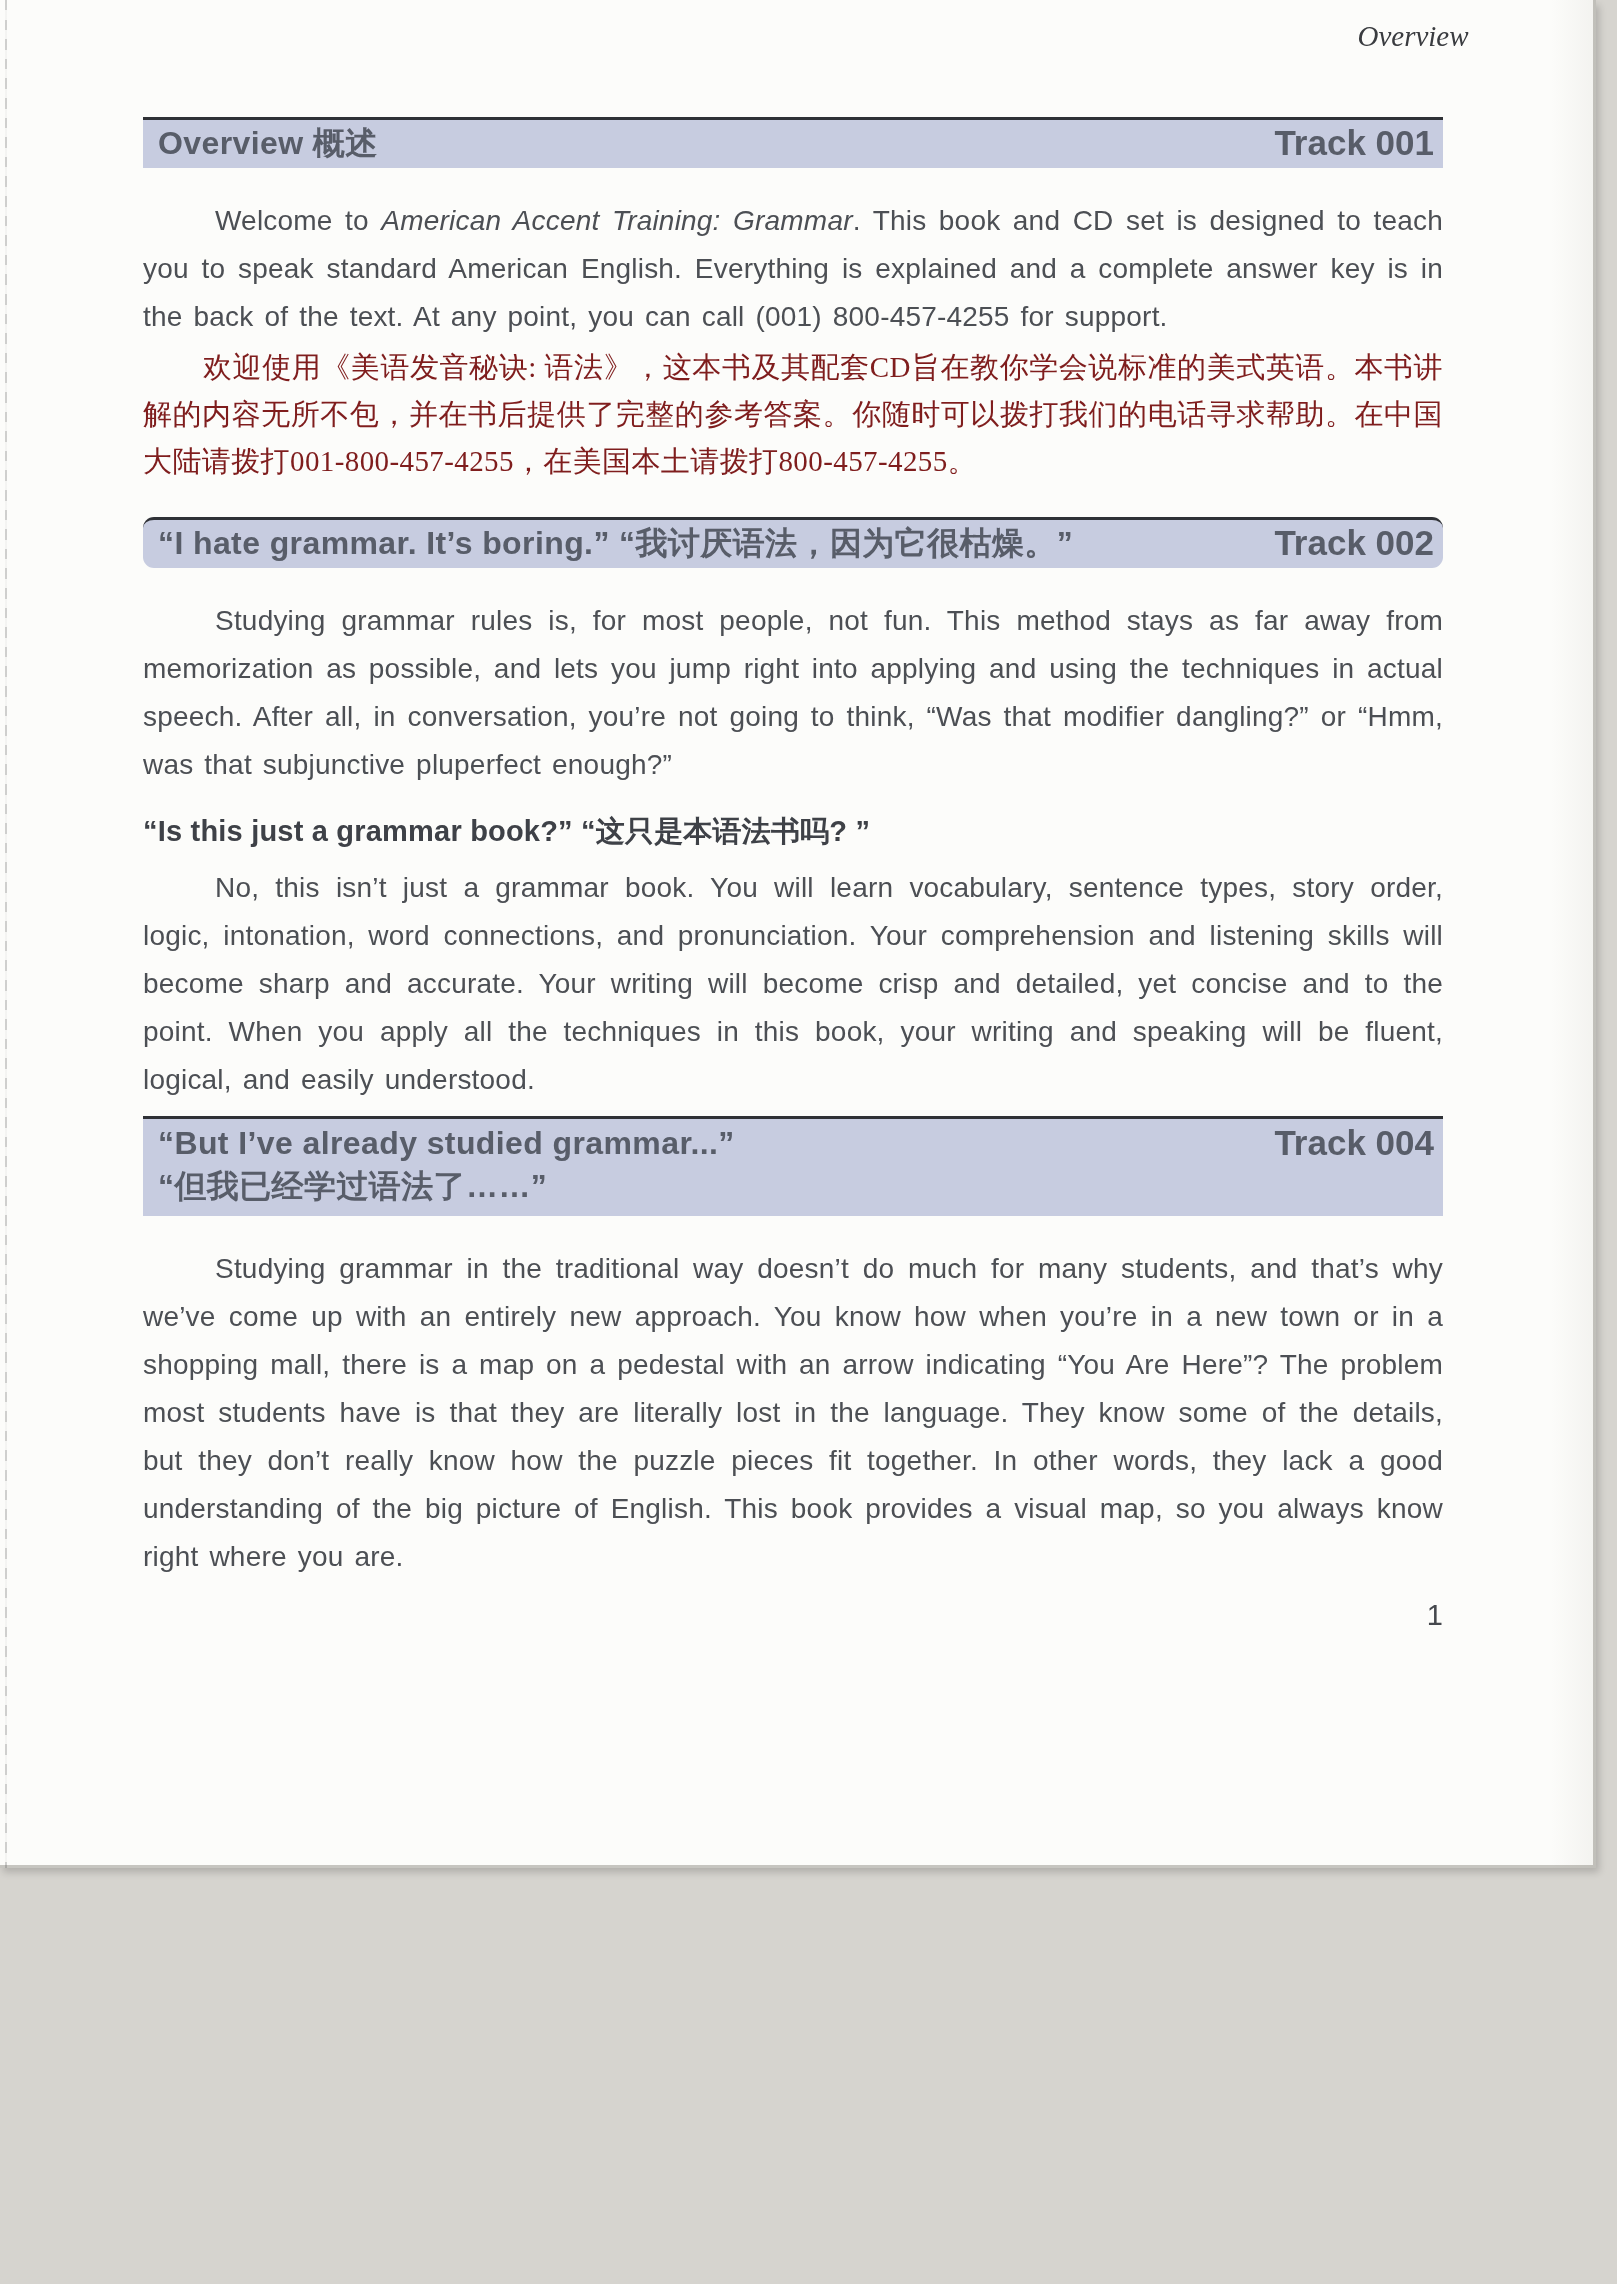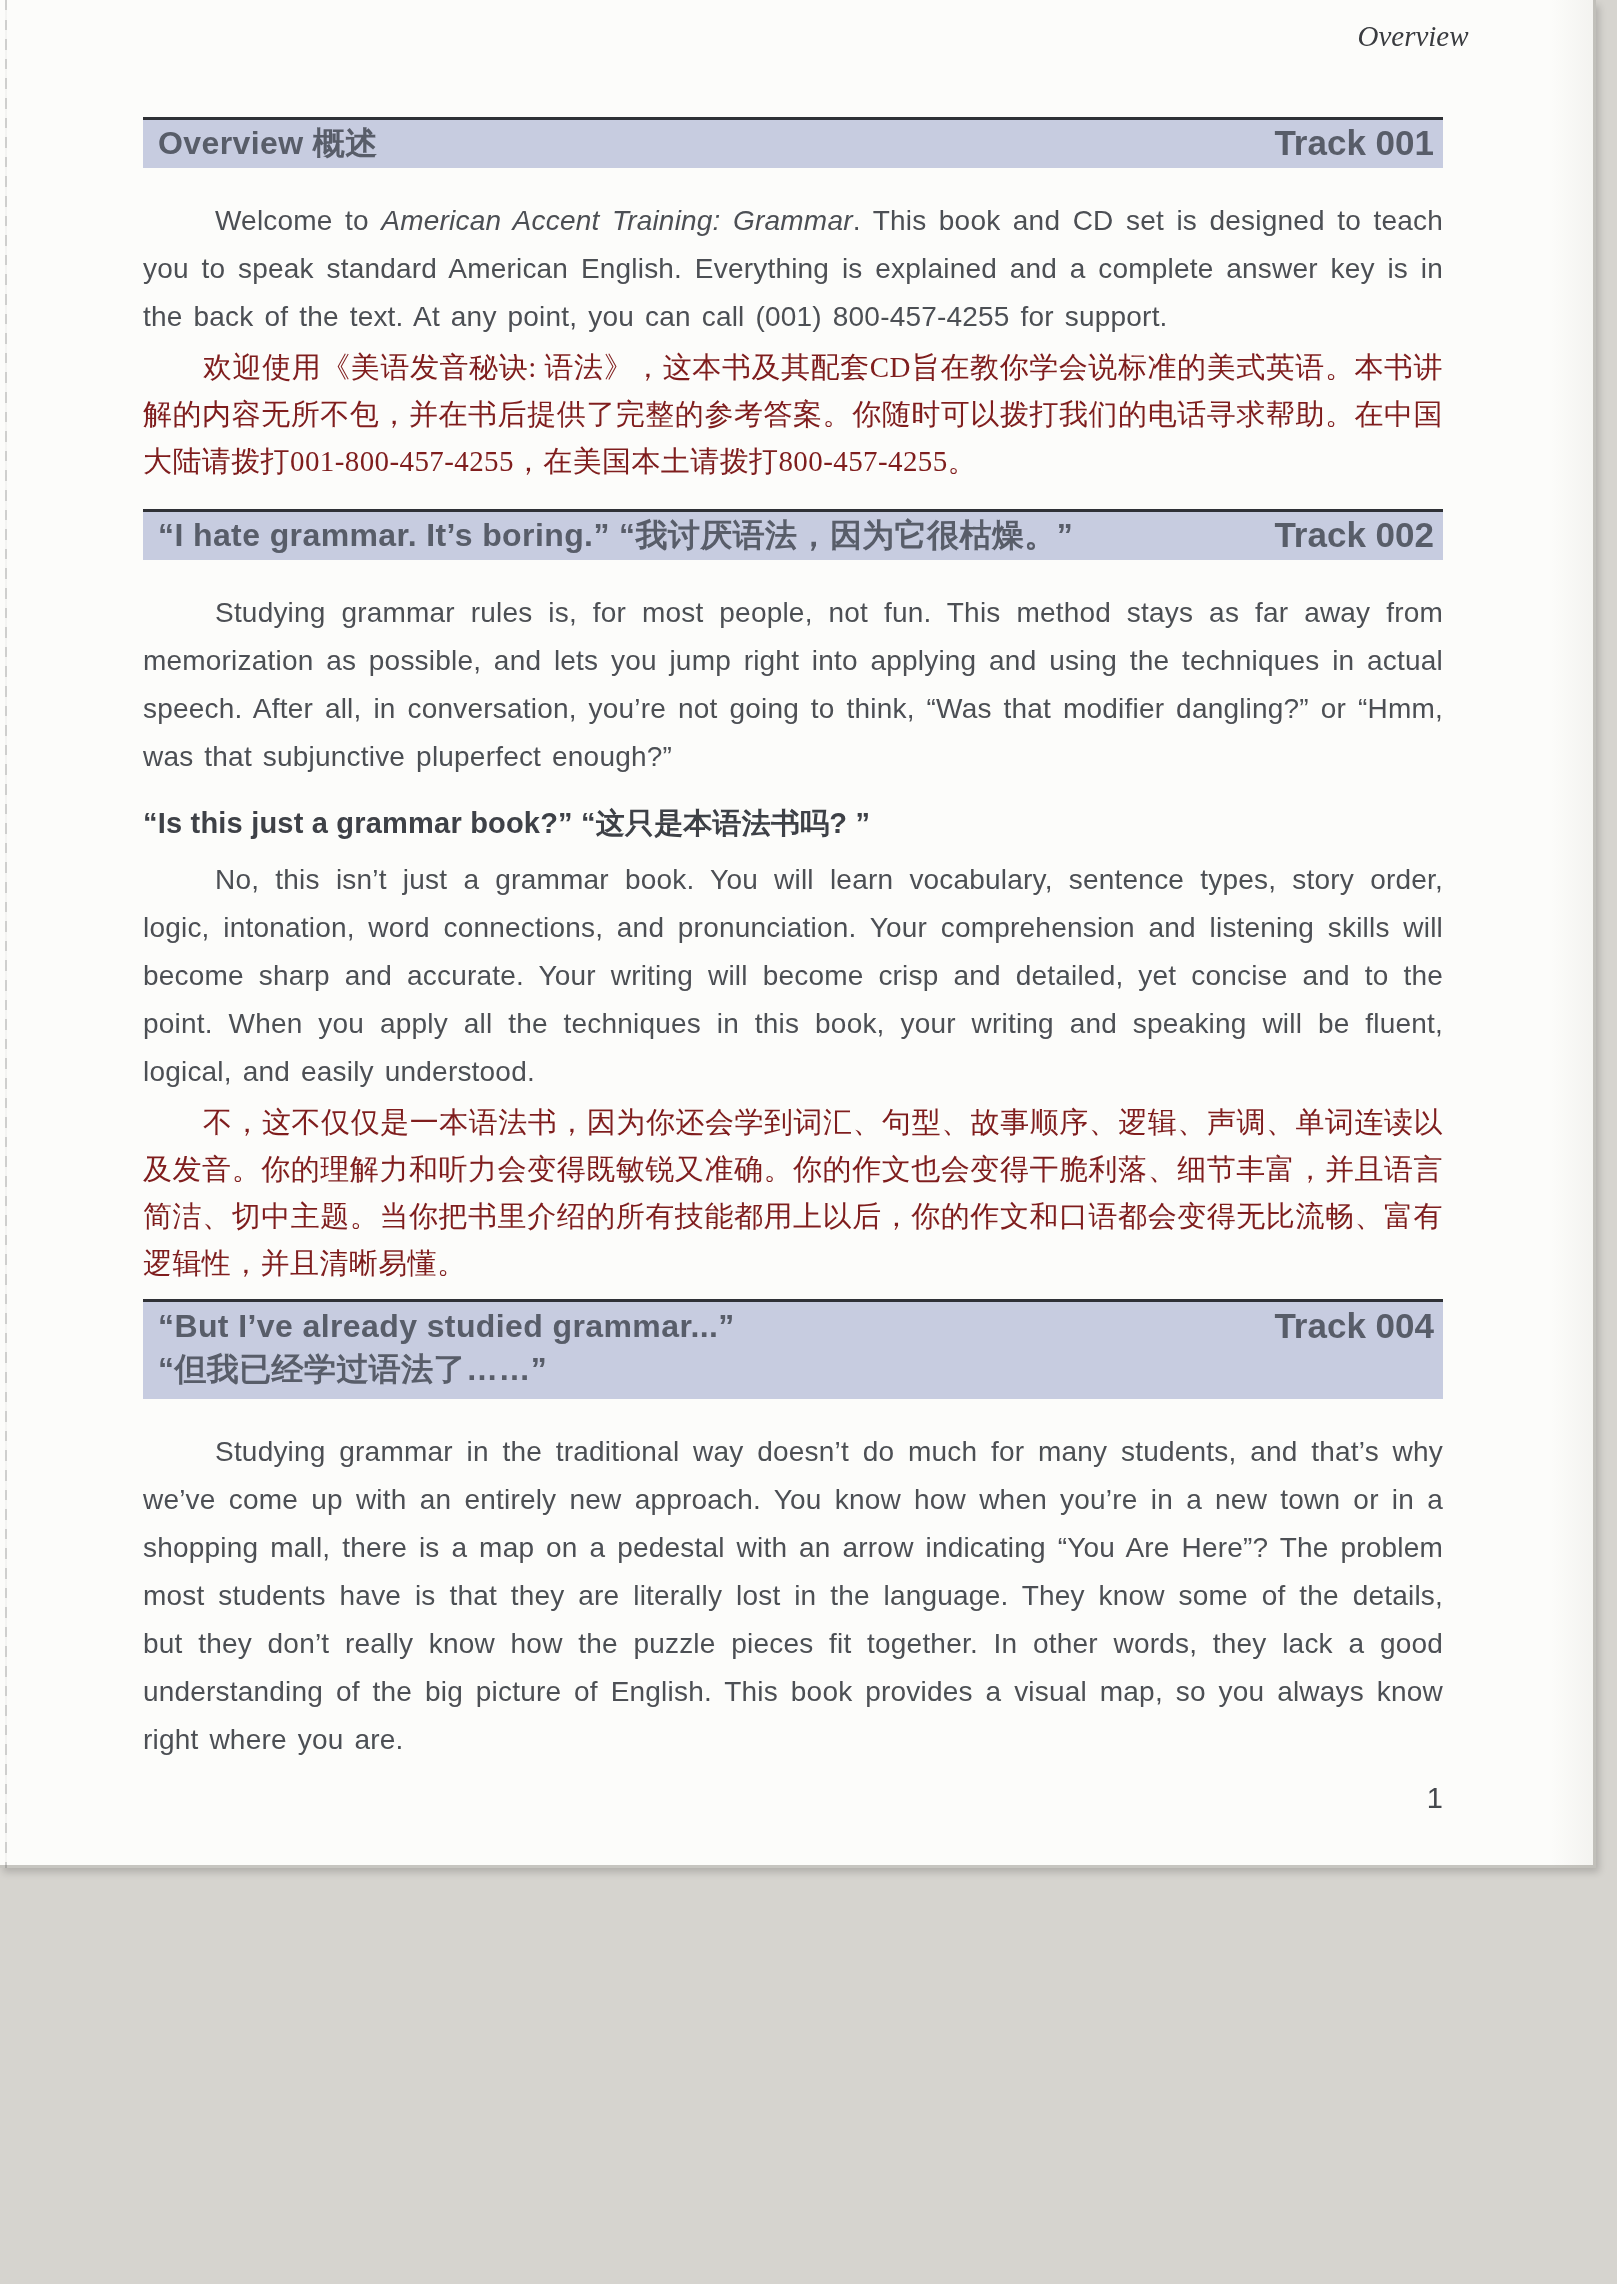--- a/index.html
+++ b/index.html
@@ -69,21 +69,21 @@
     align-items: flex-start;
     background: var(--bar_bg);
     border-top: 3.8px solid var(--bar_border);
     padding: 5.3px 9px 6.8px 15px;
     font-weight: 700;
     color: var(--bar_text);
   }
   .bar .bar-title { font-size: 32px; line-height: 36px; letter-spacing: 0.4px; }
   .bar .bar-track { font-size: 35px; line-height: 36px; white-space: nowrap; }
   .bar-1 { margin-top: 63px; }
-  .bar-2 { margin-top: 24px; }
+  .bar-2 { margin-top: 32px; border-radius: 11px; }
   .bar-3 { margin-top: 12px; align-items: flex-start; padding-bottom: 12px; }
   .bar-lines .bar-title { display: block; }
   .bar-lines .bar-title + .bar-title { margin-top: 7.5px; }
   p.en {
     margin: 29px 0 0;
     font-size: 28px;
     line-height: 48px;
     text-align: justify;
     text-indent: 72px;
     letter-spacing: 0.2px;
@@ -139,21 +139,20 @@
 
     <section>
       <div class="bar bar-2">
         <span class="bar-title">“I hate grammar. It’s boring.” “我讨厌语法，因为它很枯燥。”</span>
         <span class="bar-track">Track 002</span>
       </div>
       <p class="en">Studying grammar rules is, for most people, not fun. This method stays as far away from memorization as possible, and lets you jump right into applying and using the techniques in actual speech. After all, in conversation, you’re not going to think, “Was that modifier dangling?” or “Hmm, was that subjunctive pluperfect enough?”</p>
 
       <div class="subheading">“Is this just a grammar book?” “这只是本语法书吗? ”</div>
       <p class="en tight">No, this isn’t just a grammar book. You will learn vocabulary, sentence types, story order, logic, intonation, word connections, and pronunciation. Your comprehension and listening skills will become sharp and accurate. Your writing will become crisp and detailed, yet concise and to the point. When you apply all the techniques in this book, your writing and speaking will be fluent, logical, and easily understood.</p>
-      <p class="zh">不，这不仅仅是一本语法书，因为你还会学到词汇、句型、故事顺序、逻辑、声调、单词连读以及发音。你的理解力和听力会变得既敏锐又准确。你的作文也会变得干脆利落、细节丰富，并且语言简洁、切中主题。当你把书里介绍的所有技能都用上以后，你的作文和口语都会变得无比流畅、富有逻辑性，并且清晰易懂。</p>
     </section>
 
     <section>
       <div class="bar bar-3">
         <span class="bar-lines">
           <span class="bar-title">“But I’ve already studied grammar...”</span>
           <span class="bar-title">“但我已经学过语法了……”</span>
         </span>
         <span class="bar-track">Track 004</span>
       </div>

